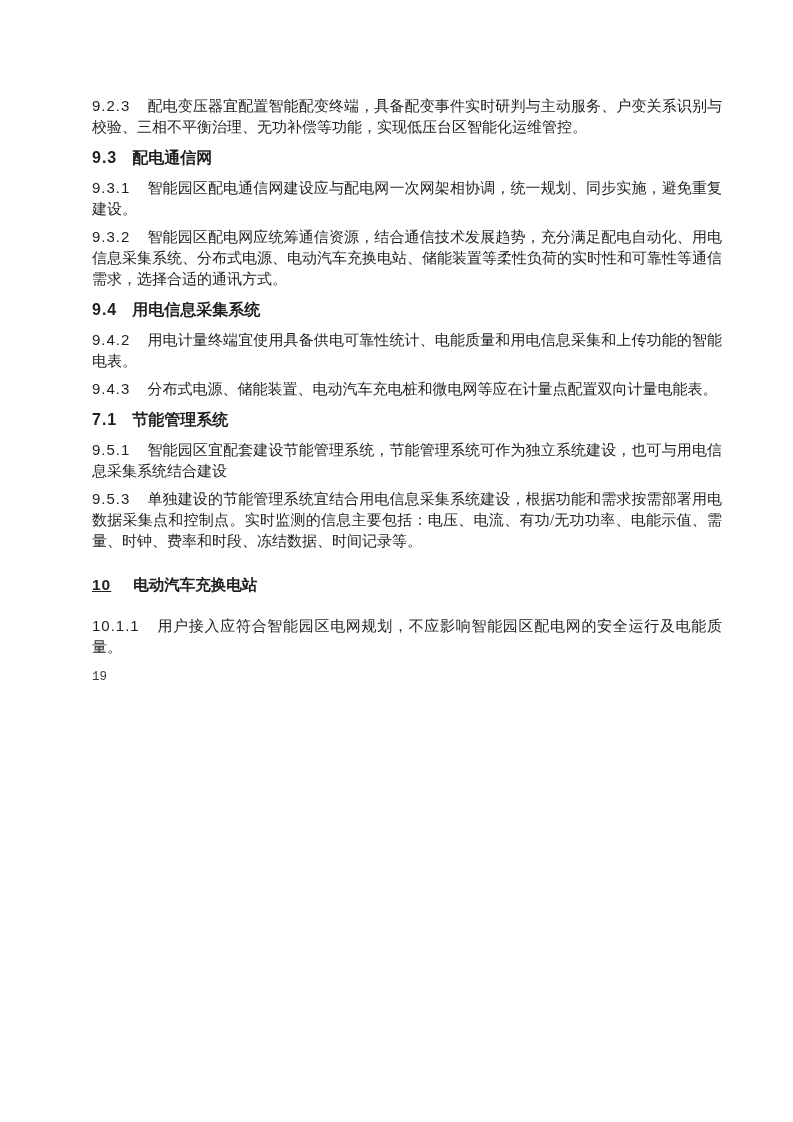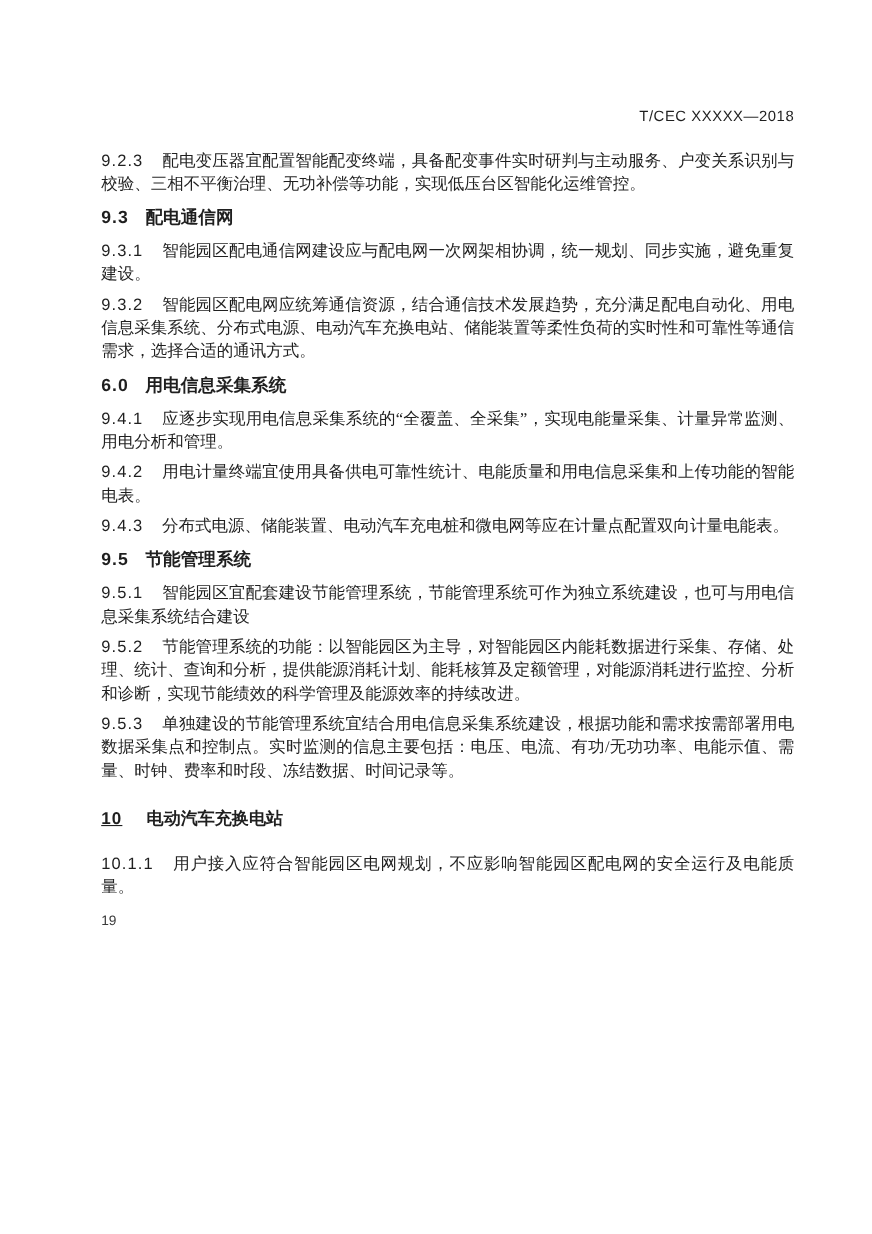--- a/index.html
+++ b/index.html
@@ -47,58 +47,53 @@
   .sec-h1 {
     font-weight: bold;
     font-size: 15.5px;
     margin: 22px 0 20px 0;
   }
   .sec-h1 .num { margin-right: 22px; text-decoration: underline; }
   .page-footer {
     margin-top: 9px;
     font-size: 12.5px;
     color: #3a3a3a;
-    font-family: Liberation Sans, sans-serif;
+    font-family: Liberation Mono, monospace;
   }
 </style>
 </head>
 <body>
 
 <div class="page">
 
-  <div class="page-header">
-    <span>T/CEC XXXXX—2018</span>
-  </div>
 
   <main>
 
     <p class="para"><span class="num">9.2.3</span><span class="txt">配电变压器宜配置智能配变终端，具备配变事件实时研判与主动服务、户变关系识别与校验、三相不平衡治理、无功补偿等功能，实现低压台区智能化运维管控。</span></p>
 
     <h3 class="sec-h2"><span class="num">9.3</span><span class="txt">配电通信网</span></h3>
 
     <p class="para"><span class="num">9.3.1</span><span class="txt">智能园区配电通信网建设应与配电网一次网架相协调，统一规划、同步实施，避免重复建设。</span></p>
 
     <p class="para"><span class="num">9.3.2</span><span class="txt">智能园区配电网应统筹通信资源，结合通信技术发展趋势，充分满足配电自动化、用电信息采集系统、分布式电源、电动汽车充换电站、储能装置等柔性负荷的实时性和可靠性等通信需求，选择合适的通讯方式。</span></p>
 
 
 
-    <h3 class="sec-h2"><span class="num">6.0</span><span class="txt">用电信息采集系统</span></h3>
+    <h3 class="sec-h2"><span class="num">9.4</span><span class="txt">用电信息采集系统</span></h3>
 
-    <p class="para"><span class="num">9.4.1</span><span class="txt">应逐步实现用电信息采集系统的“全覆盖、全采集”，实现电能量采集、计量异常监测、用电分析和管理。</span></p>
 
     <p class="para"><span class="num">9.4.2</span><span class="txt">用电计量终端宜使用具备供电可靠性统计、电能质量和用电信息采集和上传功能的智能电表。</span></p>
 
     <p class="para"><span class="num">9.4.3</span><span class="txt">分布式电源、储能装置、电动汽车充电桩和微电网等应在计量点配置双向计量电能表。</span></p>
 
 
-    <h3 class="sec-h2"><span class="num">9.5</span><span class="txt">节能管理系统</span></h3>
+    <h3 class="sec-h2"><span class="num">7.1</span><span class="txt">节能管理系统</span></h3>
 
     <p class="para"><span class="num">9.5.1</span><span class="txt">智能园区宜配套建设节能管理系统，节能管理系统可作为独立系统建设，也可与用电信息采集系统结合建设</span></p>
 
-    <p class="para"><span class="num">9.5.2</span><span class="txt">节能管理系统的功能：以智能园区为主导，对智能园区内能耗数据进行采集、存储、处理、统计、查询和分析，提供能源消耗计划、能耗核算及定额管理，对能源消耗进行监控、分析和诊断，实现节能绩效的科学管理及能源效率的持续改进。</span></p>
 
     <p class="para"><span class="num">9.5.3</span><span class="txt">单独建设的节能管理系统宜结合用电信息采集系统建设，根据功能和需求按需部署用电数据采集点和控制点。实时监测的信息主要包括：电压、电流、有功/无功功率、电能示值、需量、时钟、费率和时段、冻结数据、时间记录等。</span></p>
 
     <h2 class="sec-h1"><span class="num">10</span><span class="txt">电动汽车充换电站</span></h2>
 
 
     <p class="para"><span class="num">10.1.1</span><span class="txt">用户接入应符合智能园区电网规划，不应影响智能园区配电网的安全运行及电能质量。</span></p>
 
   </main>
 

